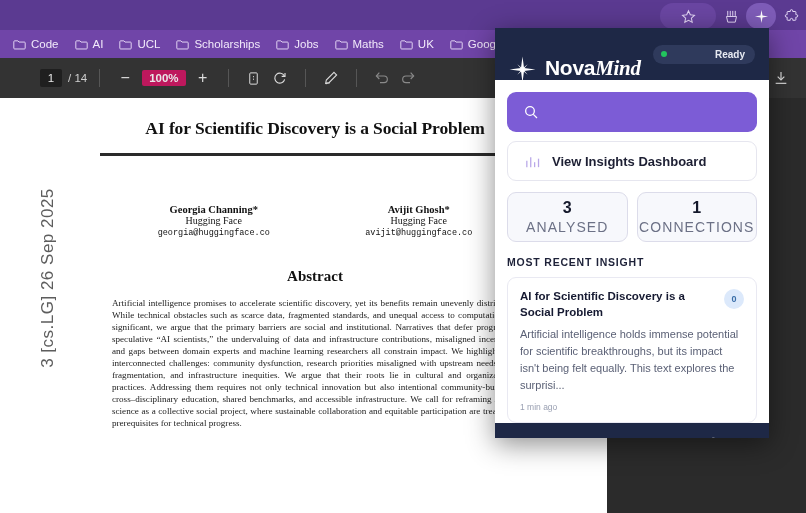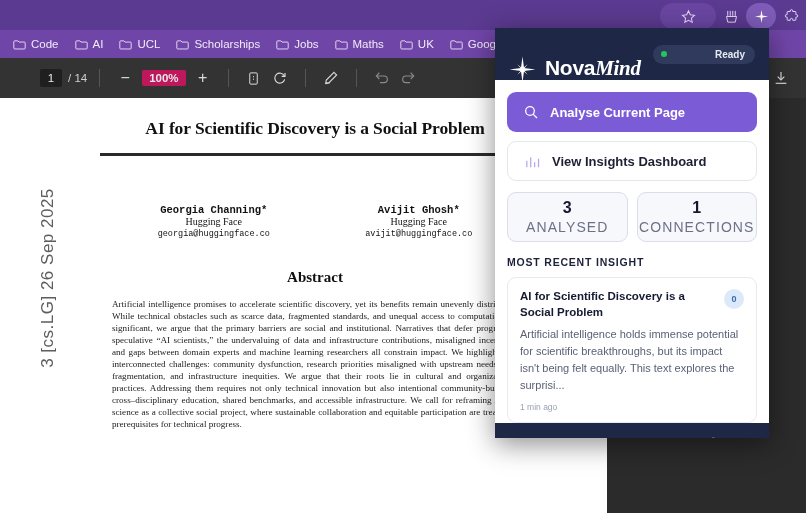--- a/index.html
+++ b/index.html
@@ -100,21 +100,21 @@
   .rule { height: 2.5px; background: #2a2a2a; margin-top: 0px; }
   .doc-title {
     font-family: "Liberation Serif", serif;
     font-size: 17.5px; font-weight: bold; color: #111;
     text-align: center; padding: 20px 0 14px 0; letter-spacing: -0.1px;
   }
   .authors {
     display: flex; justify-content: space-around; padding: 48px 10px 0 10px;
   }
   .author { text-align: center; }
-  .a-name { font-family: Liberation Mono, monospace; font-size: 10.5px; font-weight: bold; color: #111; }
+  .a-name { font-family: Liberation Serif, serif; font-size: 10.5px; font-weight: bold; color: #111; }
   .a-aff  { font-family: "Liberation Serif", serif; font-size: 10px; color: #111; line-height: 1.25; }
   .a-mail { font-family: "Liberation Mono", monospace; font-size: 8.5px; color: #111; line-height: 1.5; }
   .abs-h {
     font-family: "Liberation Serif", serif; font-size: 15px; font-weight: bold;
     color: #111; text-align: center; margin-top: 28px;
   }
   .abs-p {
     font-family: "Liberation Serif", serif; font-size: 9.1px; color: #1a1a1a;
     text-align: justify; line-height: 1.32; margin: 12px 12px 0 12px;
     hyphens: none;
@@ -390,21 +390,20 @@
       </div>
     </div>
 
     <div class="panel-body">
 
       <div class="btn-primary">
         <svg width="16" height="16" viewBox="0 0 24 24" fill="none" stroke="#ffffff" stroke-width="1.9">
           <circle cx="10.5" cy="10.5" r="6.5"></circle>
             <path d="M15.5 15.5 L21 21"></path>
         </svg>
-        <span>Analyse Current Page</span>
       </div>
 
       <div class="btn-secondary">
         <svg width="17" height="17" viewBox="0 0 24 24" fill="none" stroke="#b9a8e8" stroke-width="1.8">
           <path d="M4 20V11"></path>
             <path d="M9.5 20V6"></path>
             <path d="M15 20V13"></path>
             <path d="M20.5 20V8"></path>
         </svg>
         <span>View Insights Dashboard</span>

